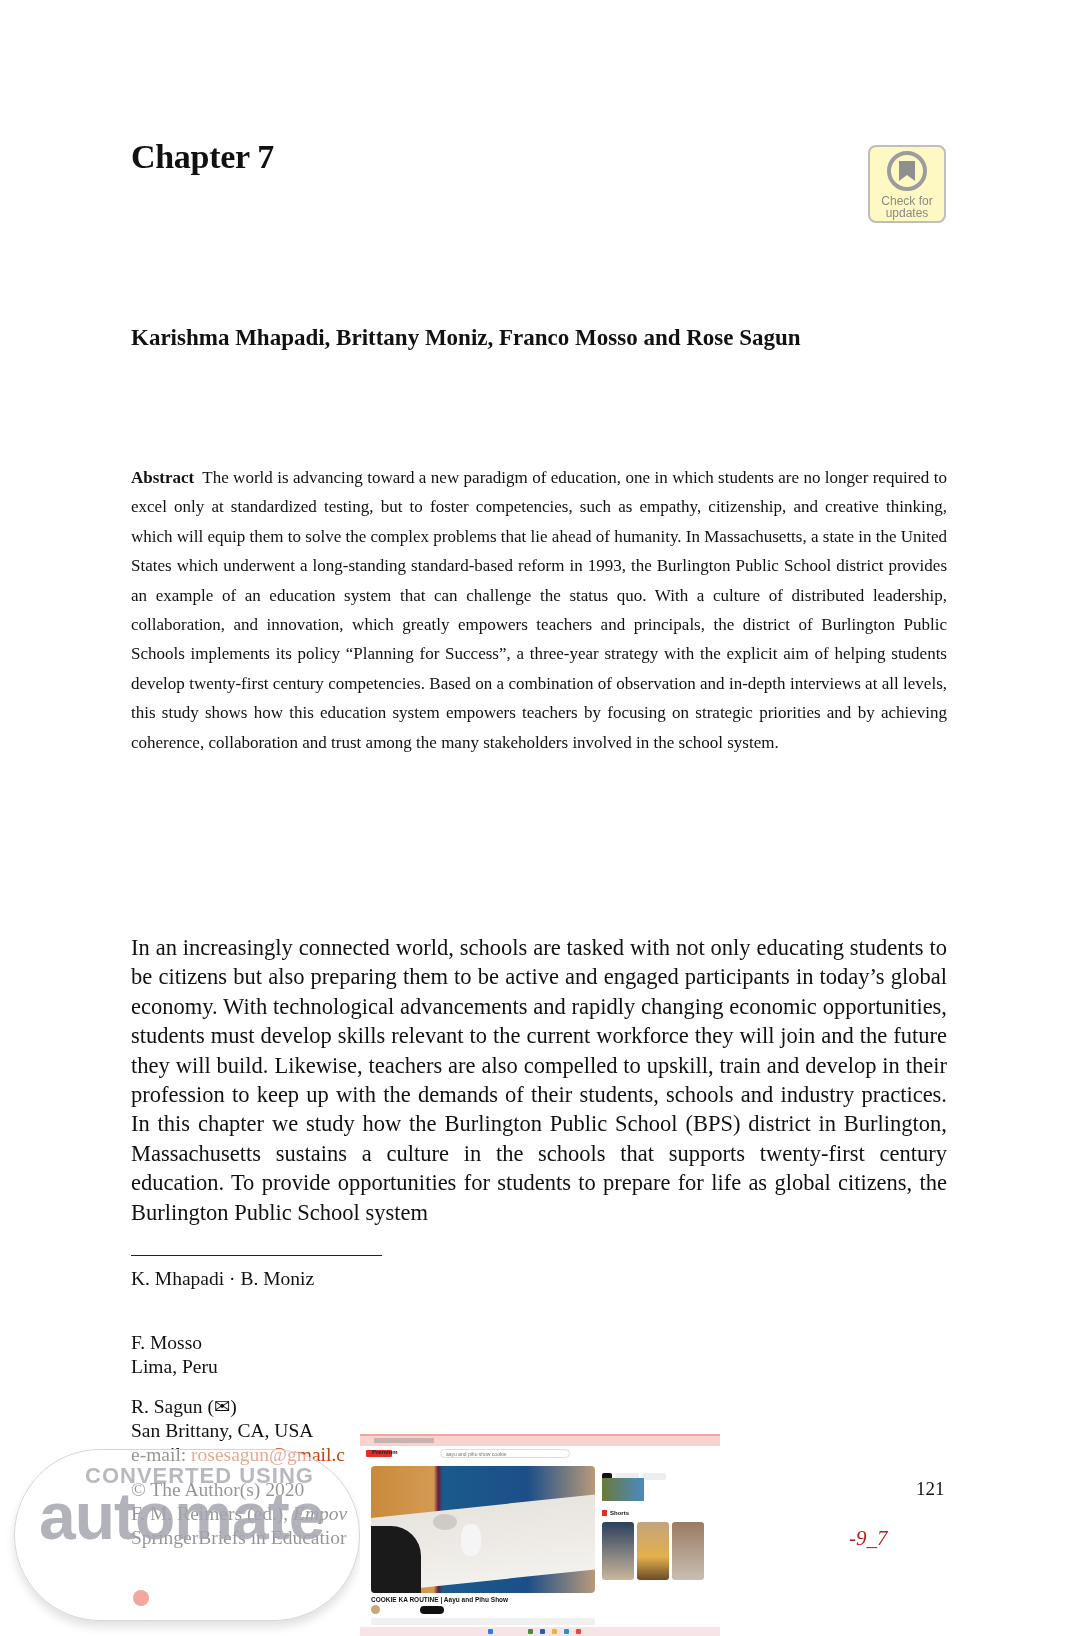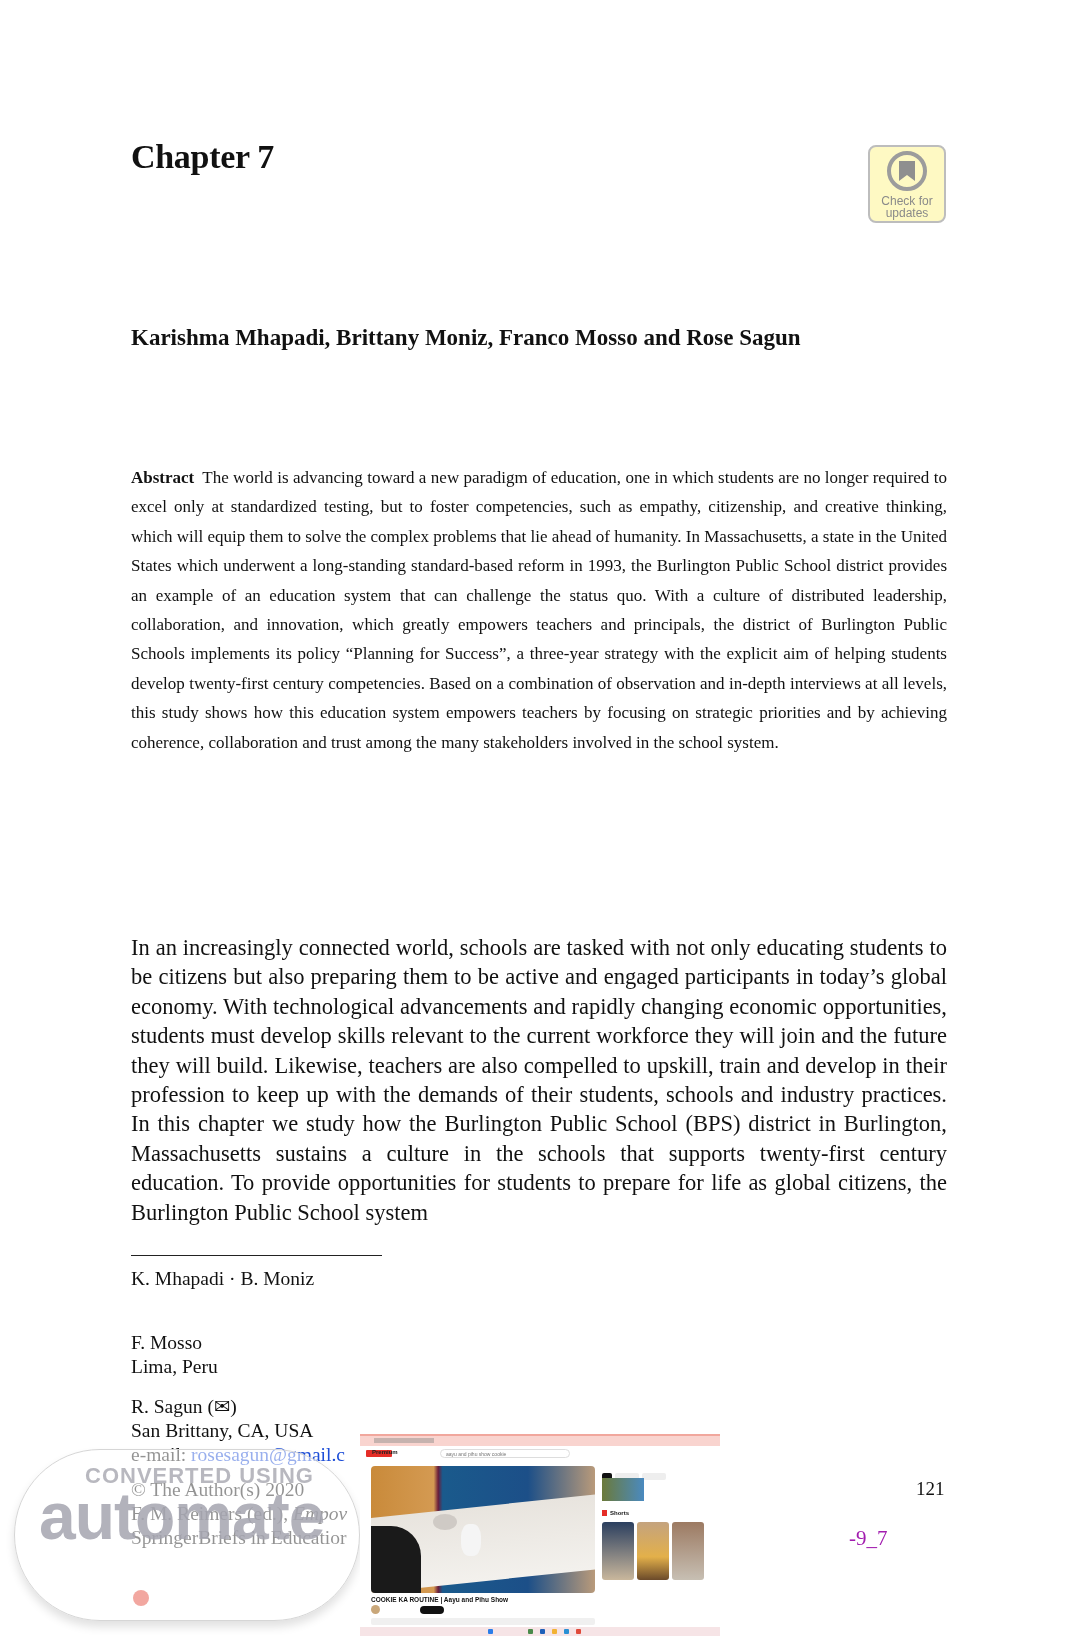--- a/index.html
+++ b/index.html
@@ -18,23 +18,23 @@
     }
     .check-updates .circ { width: 40px; height: 40px; border-radius: 50%; border: 4px solid #9c9c9c; box-sizing: border-box; margin-top: 4px; display:flex; align-items:center; justify-content:center; }
     .check-updates .bm { width: 16px; height: 20px; background: #8f8f8f; clip-path: polygon(0 0,100% 0,100% 100%,50% 70%,0 100%); }
     .check-updates .t { font-size: 12px; line-height: 12px; text-align: center; margin-top: 4px; }
     .authors { position: absolute; top: 325px; left: 0; font-size: 23px; font-weight: bold; }
     .abstract { position: absolute; top: 463px; left: 0; width: 816px; font-size: 17px; line-height: 29.4px; text-align: justify; }
     .abstract b { font-weight: bold; margin-right: 8px; }
     .body-text { position: absolute; top: 933px; left: 0; width: 816px; font-size: 22.5px; line-height: 29.4px; text-align: justify; }
     .fn-rule { position: absolute; top: 1255px; left: 0; width: 251px; border-top: 1.5px solid #222; }
     .fn { position: absolute; left: 0; font-size: 19.5px; line-height: 24px; }
-    .fn a { color: #1d4ed8; text-decoration: none; }
+    .fn a { color: #c2410c; text-decoration: none; }
     .page-num { position: absolute; left: 785px; top: 1478px; font-size: 19px; }
-    .doi-frag { position: absolute; left: 718px; top: 1526px; font-size: 21px; color: #a21caf; }
+    .doi-frag { position: absolute; left: 718px; top: 1526px; font-size: 21px; color: #b91c1c; font-style: italic; }
 
     
     .wm {
       position: absolute; left: 14px; top: 1449px; width: 344px; height: 170px;
       border-radius: 90px; border: 1.5px solid #d6d6d6; background: rgba(255,255,255,0.55);
       box-shadow: 0 6px 10px rgba(0,0,0,0.12);
       font-family: "Liberation Sans", "DejaVu Sans", sans-serif;
     }
     .wm-top { position: absolute; left: 70px; top: 13px; font-size: 22px; font-weight: bold; color: #b8b8bf; letter-spacing: 1px; }
     .wm-mid { position: absolute; left: 24px; top: 28px; font-size: 66px; font-weight: bold; color: #a5a5b0; letter-spacing: -1px; opacity: 0.85; }

